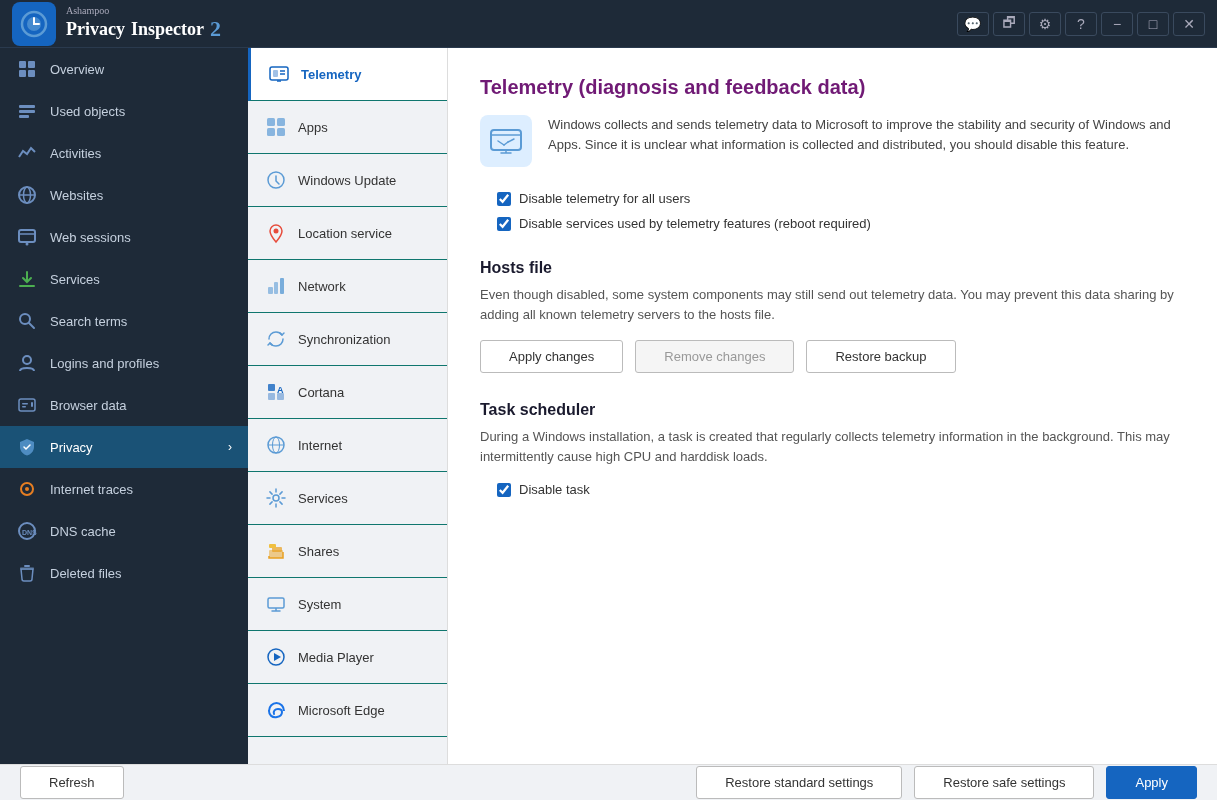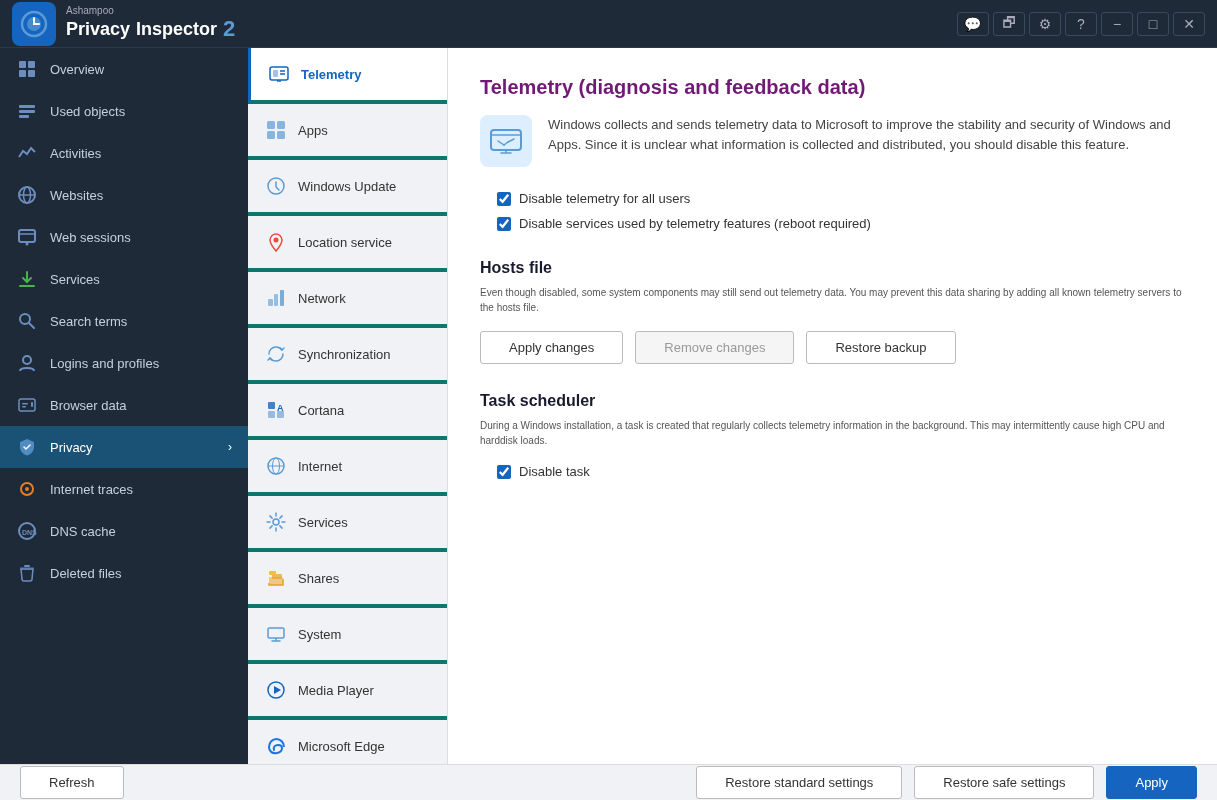--- a/index.html
+++ b/index.html
@@ -8,21 +8,21 @@
     
     .title-bar {
       height: 48px; background: #1e2a38; display: flex; align-items: center; padding: 0 12px;
       border-bottom: 1px solid #2a3a4e; flex-shrink: 0;
     }
     .app-logo {
       width: 44px; height: 44px; background: #1565c0; border-radius: 8px;
       display: flex; align-items: center; justify-content: center; margin-right: 10px;
     }
     .app-logo svg { width: 28px; height: 28px; }
-    .app-title-block { display: flex; flex-direction: column; }
+    .app-title-block { display: flex; flex-direction: column; font-family: Liberation Serif, serif; }
     .app-subtitle { color: #aab; font-size: 10px; }
     .app-title { color: #fff; font-size: 18px; font-weight: 600; display: flex; align-items: center; gap: 6px; }
     .app-version { color: #5b9bd5; font-size: 22px; font-weight: 700; }
     .title-bar-controls { margin-left: auto; display: flex; gap: 4px; align-items: center; }
     .title-btn {
       width: 32px; height: 24px; background: transparent; border: 1px solid #3a4a5e;
       color: #aab; display: flex; align-items: center; justify-content: center;
       cursor: pointer; font-size: 14px; border-radius: 3px;
     }
 
@@ -46,42 +46,42 @@
     .sidebar-label { flex: 1; }
     .sidebar-chevron { margin-left: auto; font-size: 12px; }
 
     
     .sub-nav {
       width: 200px; background: #f0f2f5; border-right: 1px solid #ddd;
       flex-shrink: 0; overflow-y: auto;
     }
     .sub-nav-item {
       display: flex; align-items: center; gap: 10px; padding: 14px 16px;
-      cursor: pointer; font-size: 13px; color: #333; border-bottom: 4px solid #0f766e;
+      cursor: pointer; font-size: 13px; color: #333; border-bottom: 1px solid #0f766e;
       transition: background 0.15s;
     }
     .sub-nav-item.active { background: #fff; color: #1565c0; font-weight: 600; border-left: 3px solid #1565c0; }
     .sub-nav-icon { width: 24px; height: 24px; display: flex; align-items: center; justify-content: center; flex-shrink: 0; }
 
     
     .content {
       flex: 1; background: #fff; overflow-y: auto; padding: 28px 32px;
     }
     .content-title { font-size: 20px; font-weight: 600; color: #701a75; margin-bottom: 16px; }
     .content-intro { display: flex; gap: 16px; margin-bottom: 24px; }
     .intro-icon {
       width: 52px; height: 52px; background: #ddeeff; border-radius: 8px;
       display: flex; align-items: center; justify-content: center; flex-shrink: 0;
     }
     .intro-text { font-size: 13px; color: #444; line-height: 1.5; }
 
     
     .section { margin-bottom: 28px; }
     .section-title { font-size: 16px; font-weight: 600; color: #1a1a2e; margin-bottom: 8px; }
-    .section-desc { font-size: 10px; color: #555; margin-bottom: 16px; line-height: 1.5; }
+    .section-desc { font-size: 13px; color: #555; margin-bottom: 16px; line-height: 1.5; }
     .checkbox-row { display: flex; align-items: center; gap: 8px; margin-bottom: 10px; font-size: 13px; color: #333; padding-left: 17px; }
     .checkbox-row input[type=checkbox] { width: 14px; height: 14px; accent-color: #1565c0; }
 
     
     .button-row { display: flex; gap: 12px; margin-top: 16px; }
     .btn {
       padding: 8px 28px; border: 1px solid #bbb; background: #fff; color: #333;
       font-size: 13px; cursor: pointer; border-radius: 3px; transition: background 0.15s;
     }
     .btn.disabled { color: #999; background: #f5f5f5; cursor: default; }

